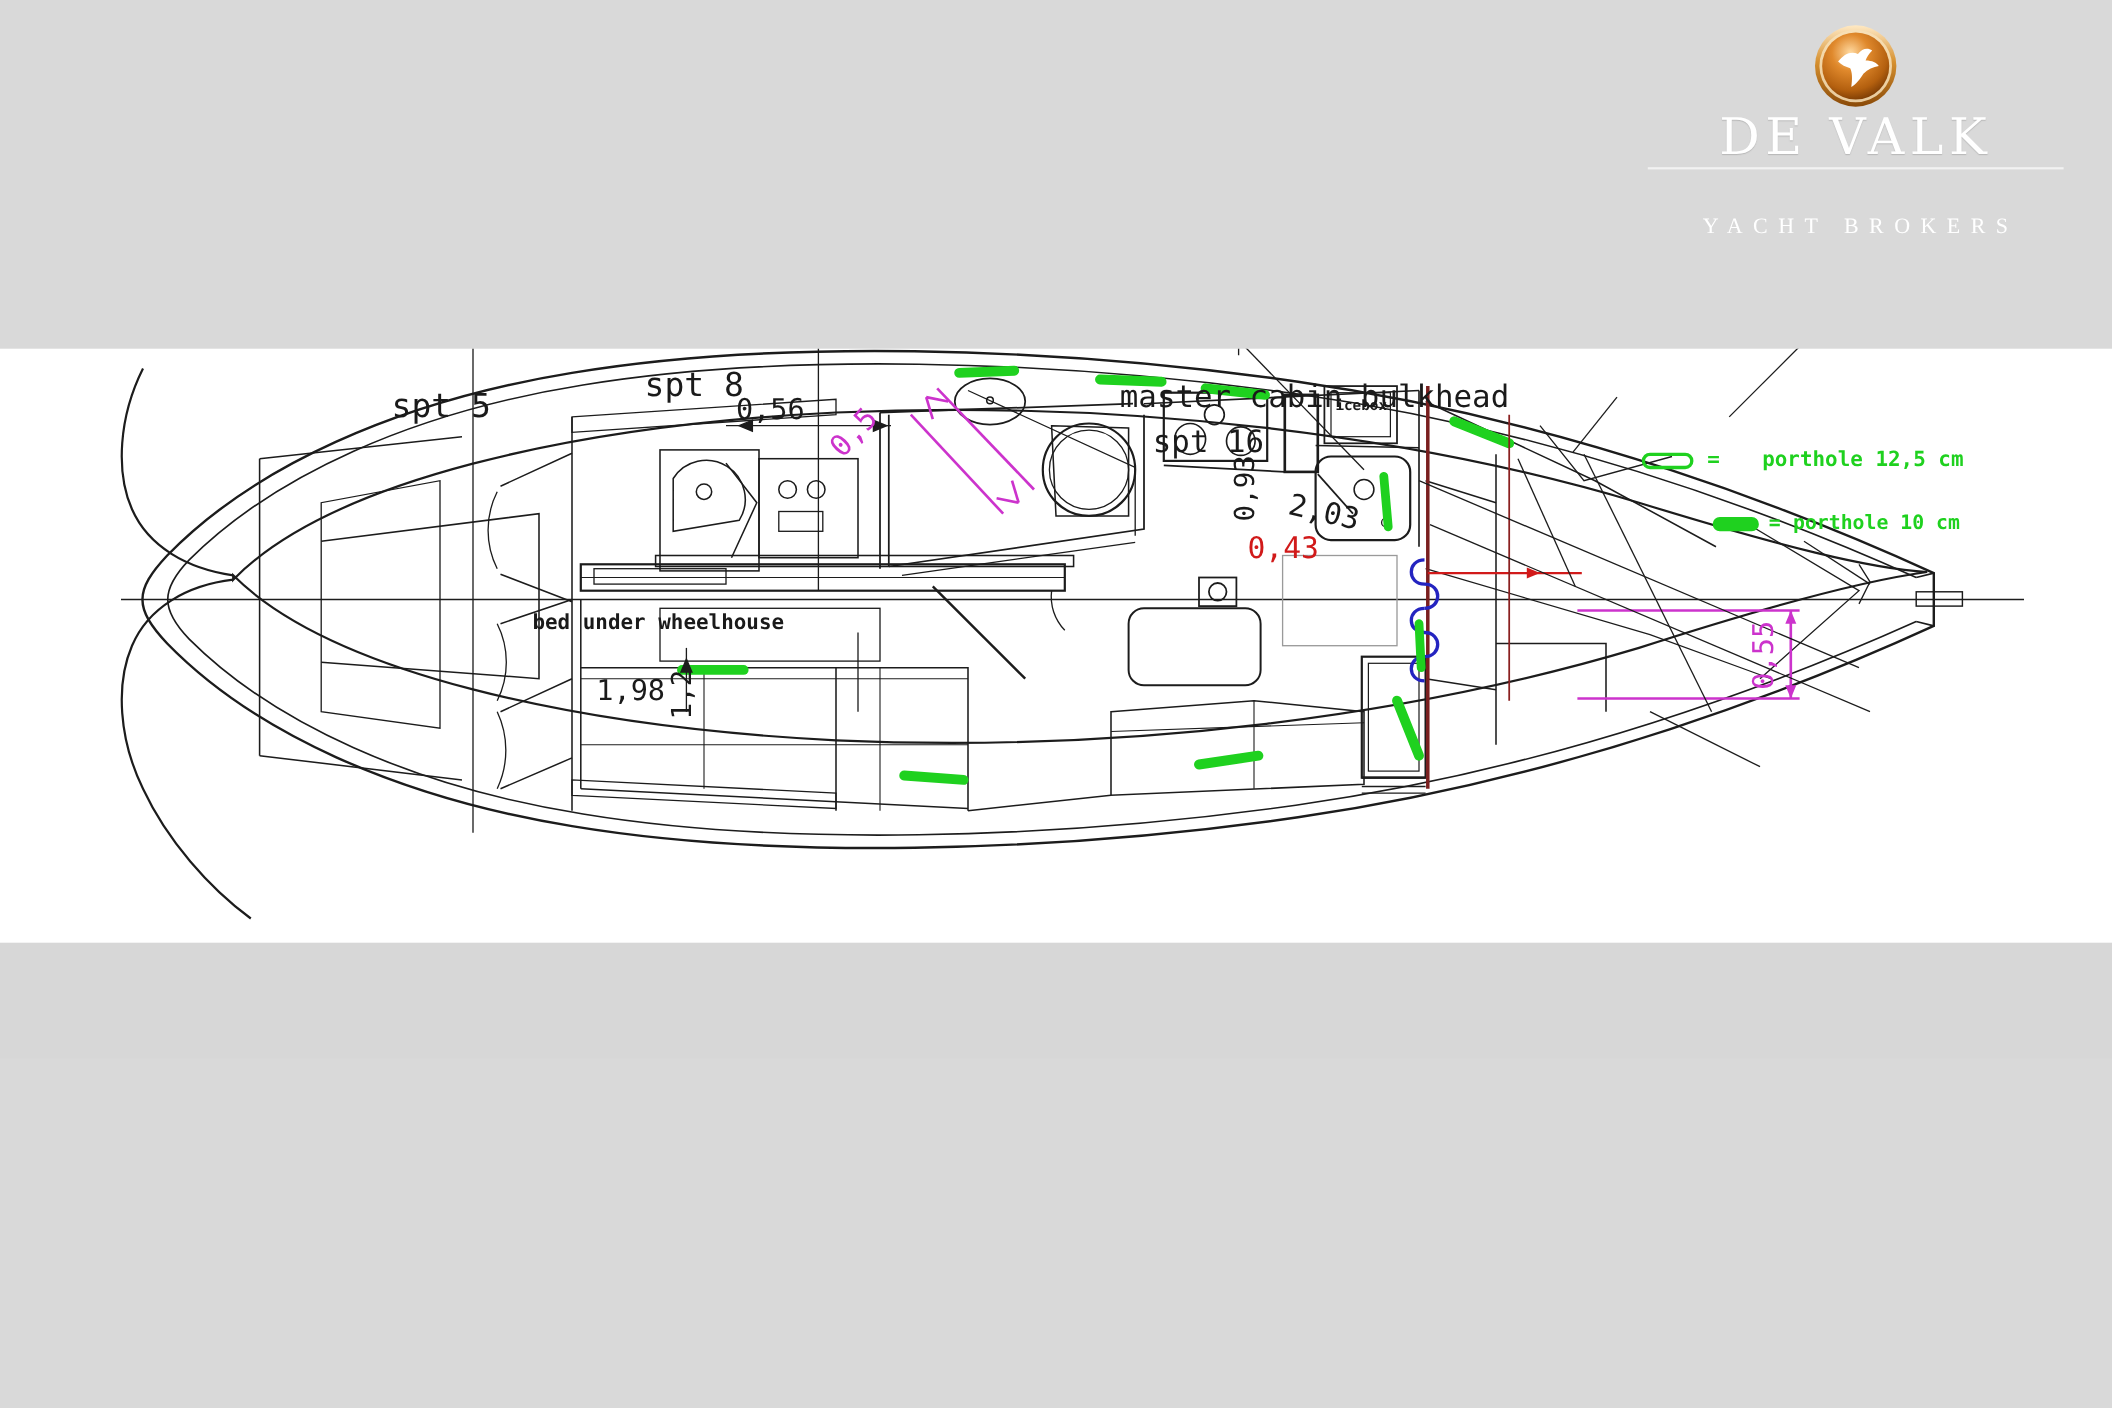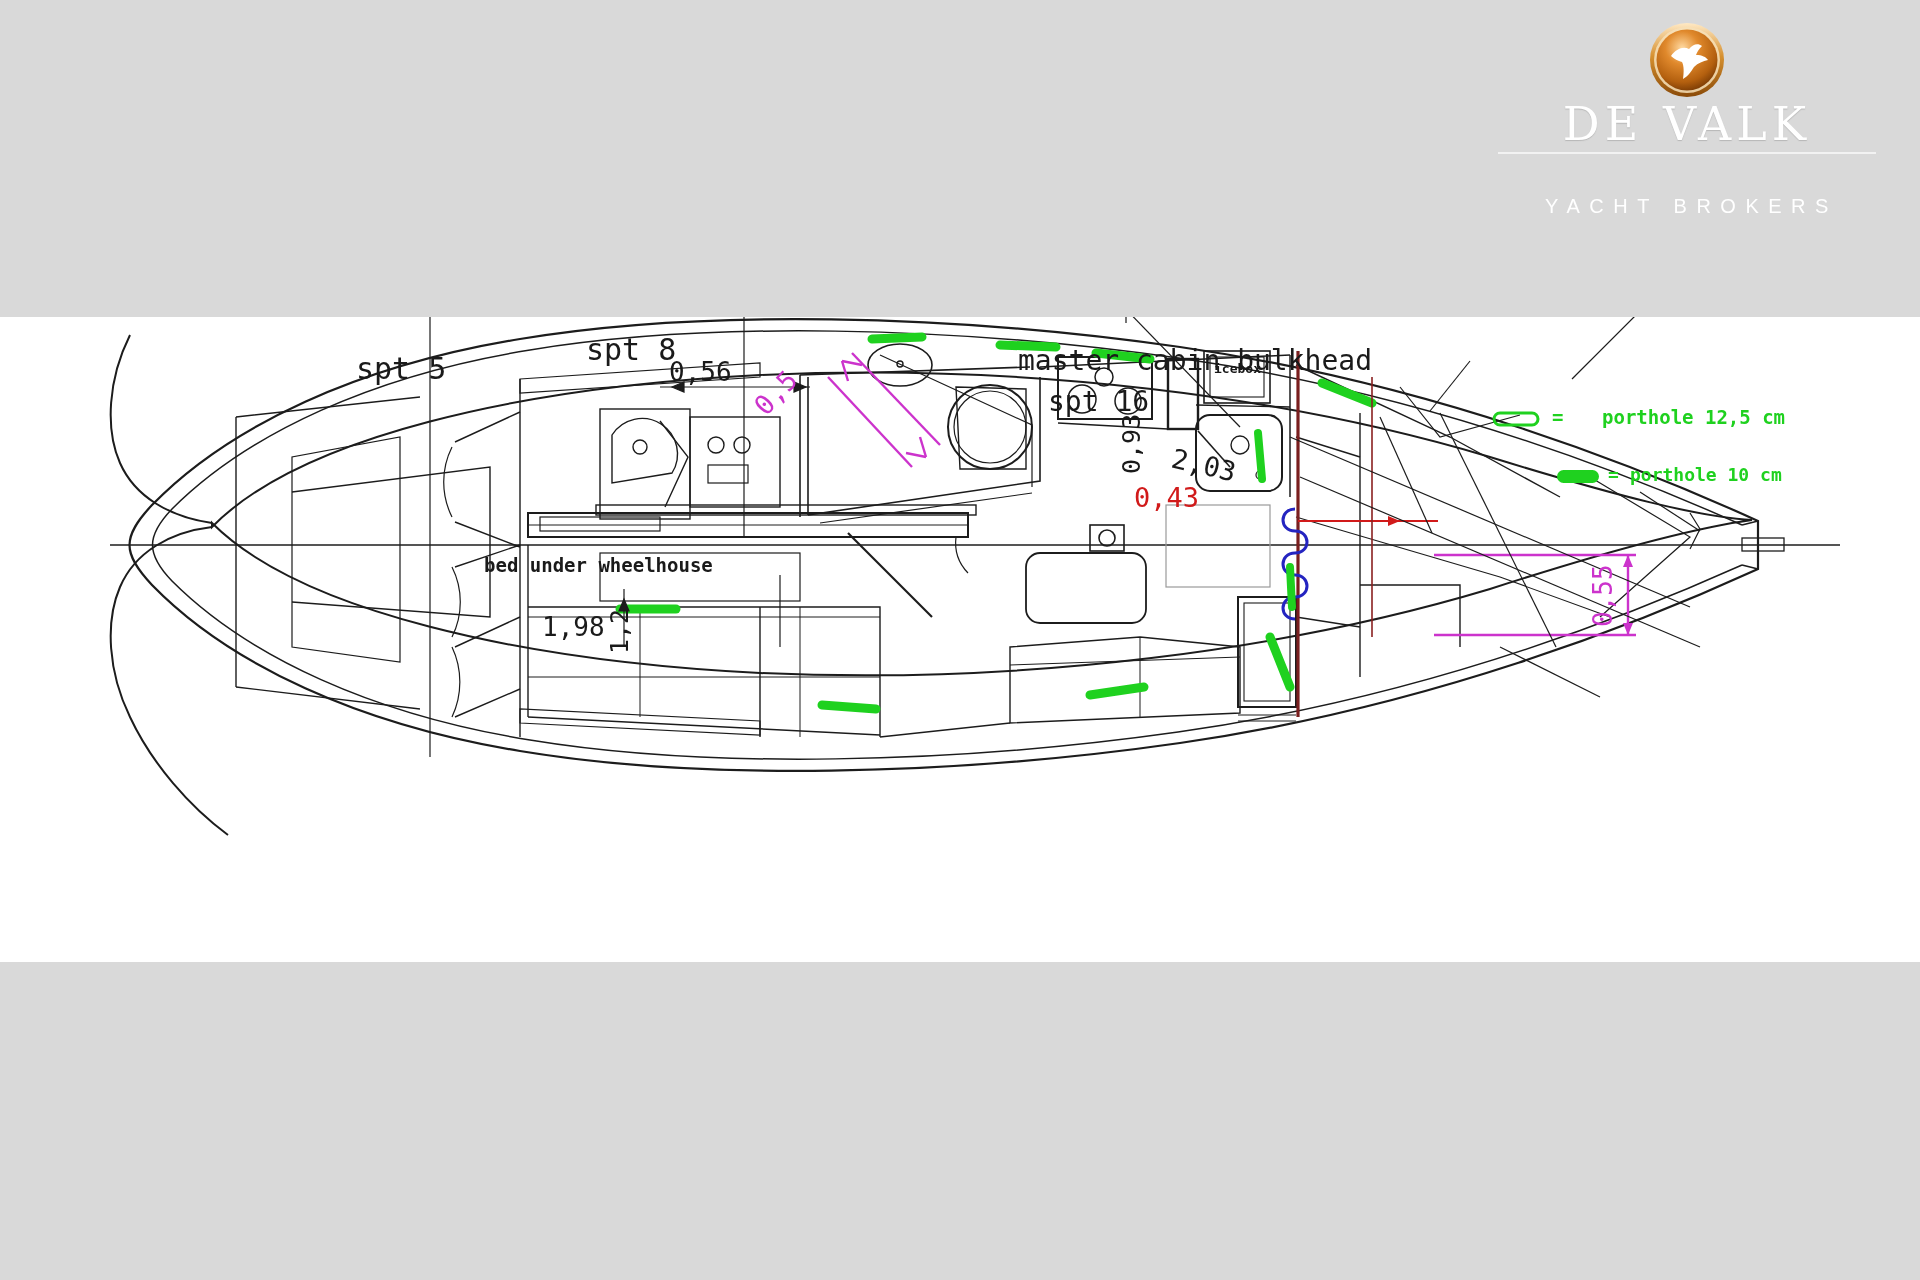--- a/index.html
+++ b/index.html
@@ -51,33 +51,33 @@
     line-height: 0.98;
     text-shadow: 0 1px 1px rgba(120,120,120,0.35);
     white-space: nowrap;
   }
   .brand-rule {
     height: 2px;
     background: #f2f2f2;
     margin: 5px 6px 6px 6px;
   }
   .brand-sub {
-    font-family: Liberation Sans, sans-serif;
+    font-family: Liberation Serif, serif;
     color: #ffffff;
     font-size: 20px;
     letter-spacing: 9.5px;
     white-space: nowrap;
     text-indent: 9px;
     margin-top: 41px;
   }
   
   #sheet {
     position: absolute;
     left: 0; top: 317px;
-    width: 1920px; height: 645px;
+    width: 1920px; height: 540px;
     background: #ffffff;
   }
   #plan-svg { display: block; }
   .lbl {
     font-family: "DejaVu Sans Mono", monospace;
     fill: #1a1a1a;
   }
 </style>
 </head>
 <body>

